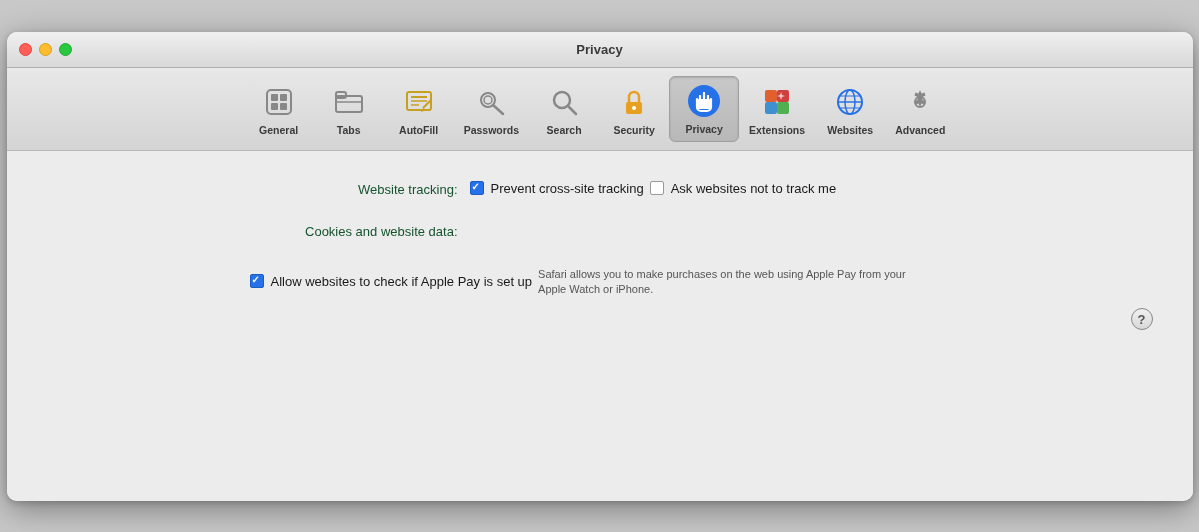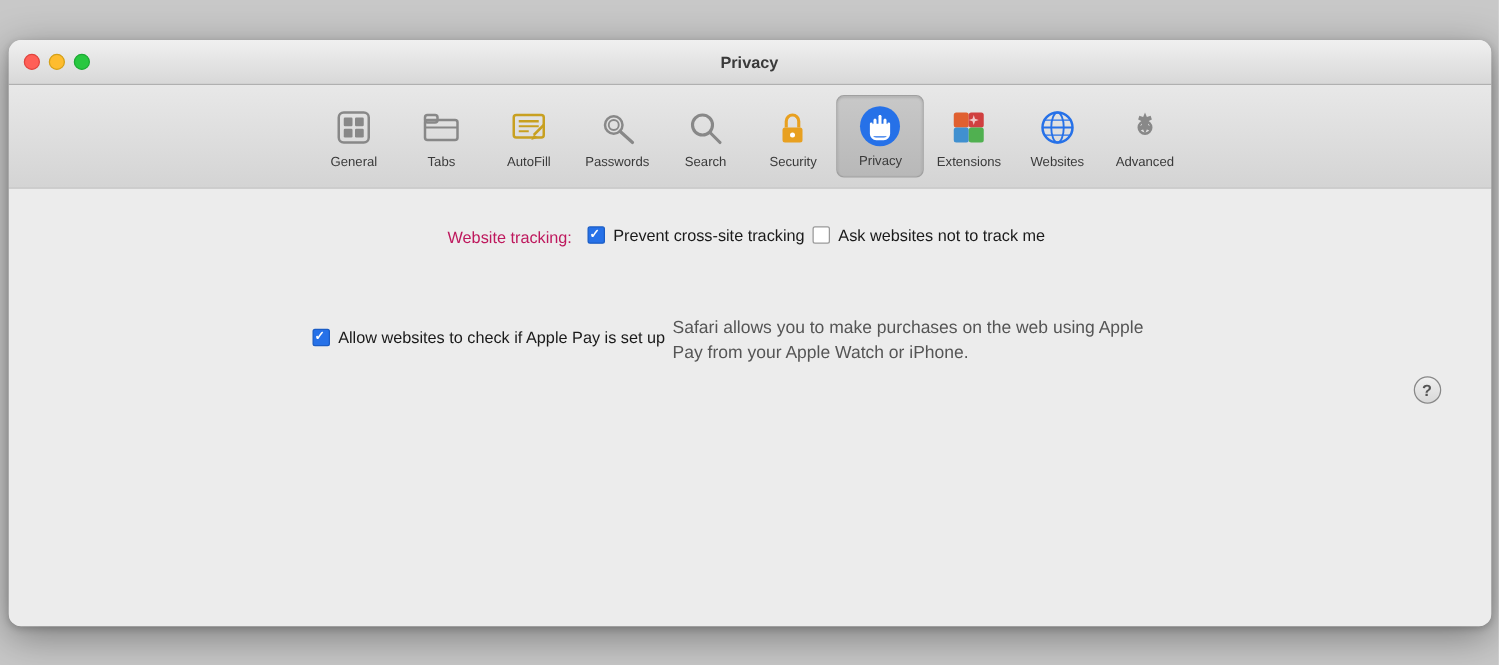--- a/index.html
+++ b/index.html
@@ -89,20 +89,21 @@
       display: flex;
       align-items: center;
       justify-content: center;
       font-size: 26px;
     }
 
     .tab-label {
       font-size: 10.5px;
       color: #3a3a3a;
       text-align: center;
+      font-weight: bold;
     }
 
     .content {
       background: #ececec;
       padding: 30px 40px 30px 40px;
       min-height: 350px;
     }
 
     .settings-grid {
       display: flex;
@@ -113,21 +114,21 @@
     }
 
     .setting-row {
       display: flex;
       align-items: flex-start;
       gap: 0;
     }
 
     .setting-label {
       font-size: 13px;
-      color: #be185d;
+      color: #14532d;
       text-align: right;
       min-width: 220px;
       padding-right: 12px;
       padding-top: 1px;
       font-weight: 500;
     }
 
     .setting-controls {
       display: flex;
       gap: 6px;
@@ -183,21 +184,21 @@
       font-size: 12.5px;
       color: #1a1a1a;
       cursor: pointer;
       margin-top: 4px;
       box-shadow: 0 1px 2px rgba(0,0,0,0.1);
       display: inline-block;
       width: fit-content;
     }
 
     .apple-pay-desc {
-      font-size: 14px;
+      font-size: 11px;
       color: #555;
       max-width: 380px;
       line-height: 1.45;
       margin-top: 2px;
     }
 
     .bottom-right {
       display: flex;
       justify-content: flex-end;
       margin-top: 10px;
@@ -375,20 +376,21 @@
             <label for="pcs">Prevent cross-site tracking</label>
           </div>
           <div class="checkbox-row">
             <input type="checkbox" id="aw" style="">
             <label for="aw">Ask websites not to track me</label>
           </div>
         </div>
       </div>
 
       <div class="setting-row">
+        <div class="setting-label">Cookies and website data:</div>
       </div>
 
       <div class="setting-row">
         <div class="setting-controls">
           <div class="checkbox-row">
             <input type="checkbox" checked="" id="ap" style="">
             <label for="ap">Allow websites to check if Apple Pay is set up</label>
           </div>
           <div class="apple-pay-desc">Safari allows you to make purchases on the web using Apple Pay from your Apple Watch or iPhone.</div>
         </div>

